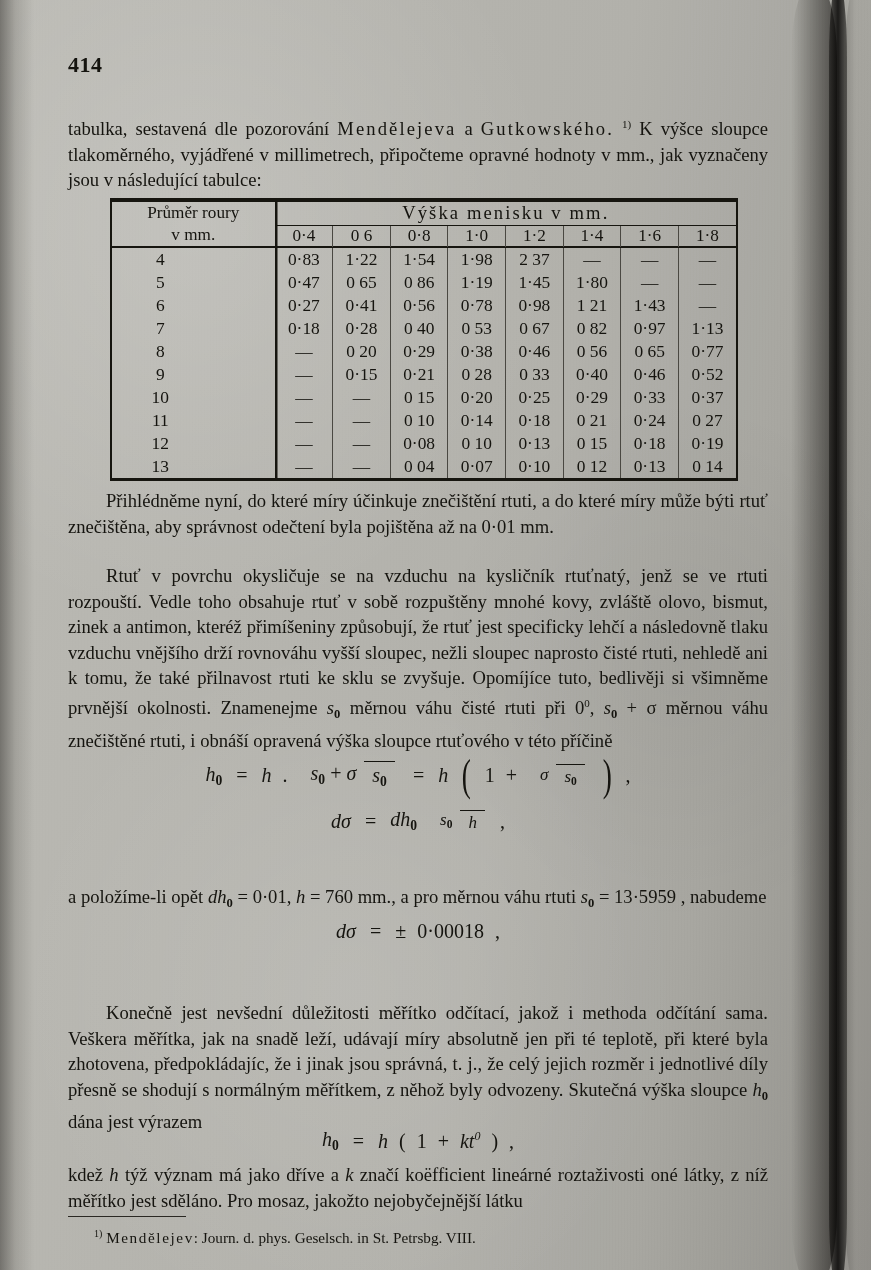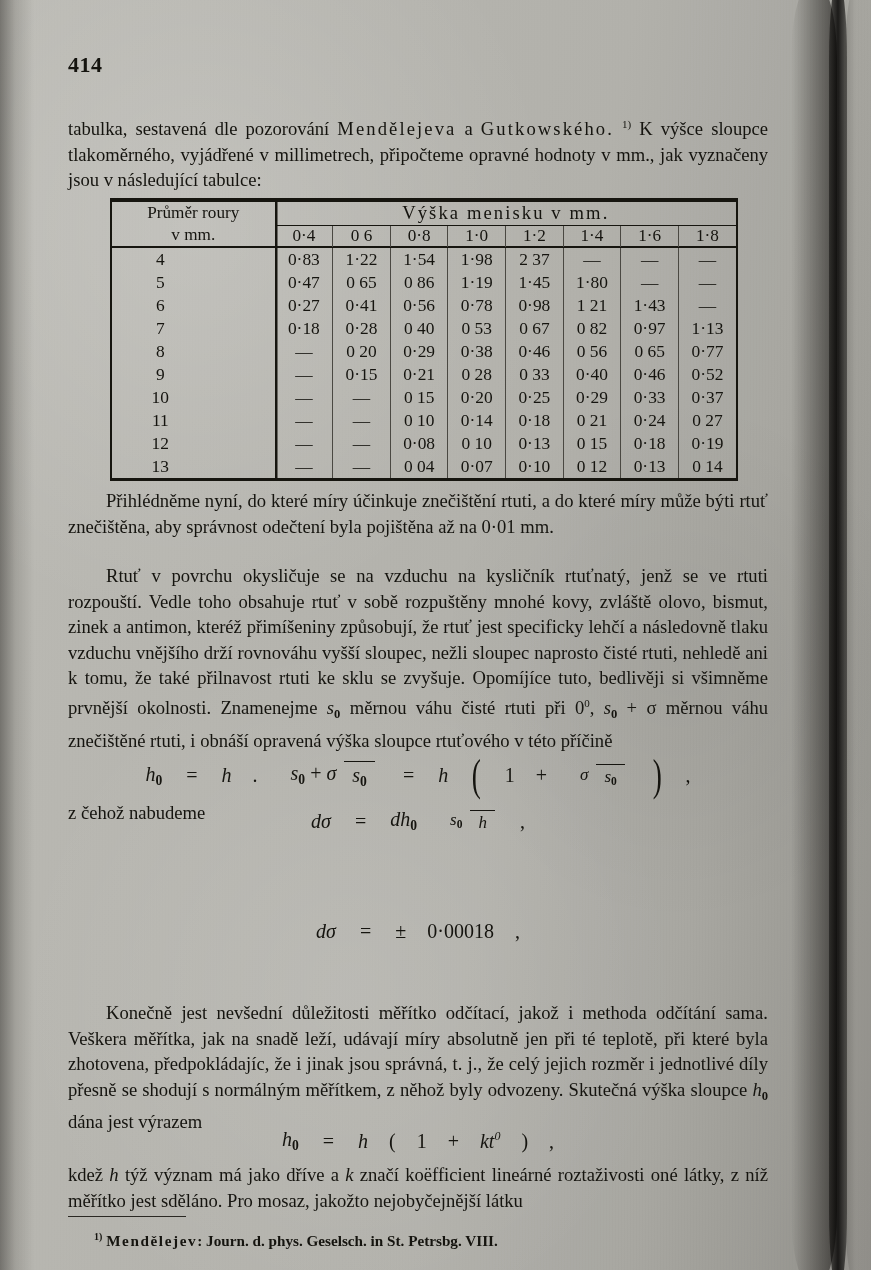--- a/index.html
+++ b/index.html
@@ -162,21 +162,21 @@
 
   
   .formula {
     position: absolute;
     left: 68px;
     width: 700px;
     text-align: center;
     font-size: 20px;
     font-family: "Liberation Serif", serif;
   }
-  .fx { display: inline-flex; align-items: center; gap: 21px; font-style: italic; }
+  .fx { display: inline-flex; align-items: center; gap: 11px; font-style: italic; }
   .fx .up { font-style: normal; }
   .frac {
     display: inline-flex;
     flex-direction: row;
     align-items: center;
     vertical-align: middle;
     margin: 0 4px;
   }
   .frac .num { padding: 0 8px 1px 8px; }
   .frac .den { padding: 2px 8px 0 8px; border-top: 1.4px solid #15140f; }
@@ -200,22 +200,21 @@
     width: 700px;
   }
   #footnote .fnrule {
     width: 118px;
     border-top: 1.2px solid #2a2823;
     margin-bottom: 7px;
   }
   #footnote .fntext {
     font-size: 15.2px;
     padding-left: 26px;
-    line-height: 26px;
-    font-weight: bold;
+    line-height: 20px;
   }
   .fn-name { letter-spacing: 1.6px; }
 </style>
 </head>
 <body>
 
 <div id="page">
   <div id="paper"></div>
   <div id="grain"></div>
   <div id="left-edge"></div>
@@ -395,37 +394,37 @@
         <span class="up">+</span>
         <span class="frac small">
           <span class="num">σ</span>
           <span class="den"><span>s</span><sub class="s0">0</sub></span>
         </span>
         <span class="paren">)</span>
         <span class="up">,</span>
       </span>
     </div>
 
-    <div class="text-col" style="top: 800px;">
-      <p class="body">z čehož nabudeme</p>
-    </div>
 
     <div class="formula" style="top: 808px;">
       <span class="fx">
         <span>dσ</span>
         <span class="eqsign">=</span>
         <span><span>dh</span><sub class="s0">0</sub></span>
         <span class="frac small">
           <span class="num"><span>s</span><sub class="s0">0</sub></span>
           <span class="den">h</span>
         </span>
         <span class="up">,</span>
       </span>
     </div>
 
+    <div class="text-col" style="top: 884px;">
+      <p class="body"><span>a položíme-li opět </span><span class="ital">dh</span><sub class="s0">0</sub><span> = 0·01,  </span><span class="ital">h</span><span> = 760 mm., a pro měrnou váhu rtuti </span><span class="ital">s</span><sub class="s0">0</sub><span> = 13·5959 , nabudeme</span></p>
+    </div>
 
     <div class="formula" style="top: 920px;">
       <span class="fx">
         <span>dσ</span>
         <span class="eqsign">=</span>
         <span class="up">±</span>
         <span class="up">0·00018</span>
         <span class="up">,</span>
       </span>
     </div>

